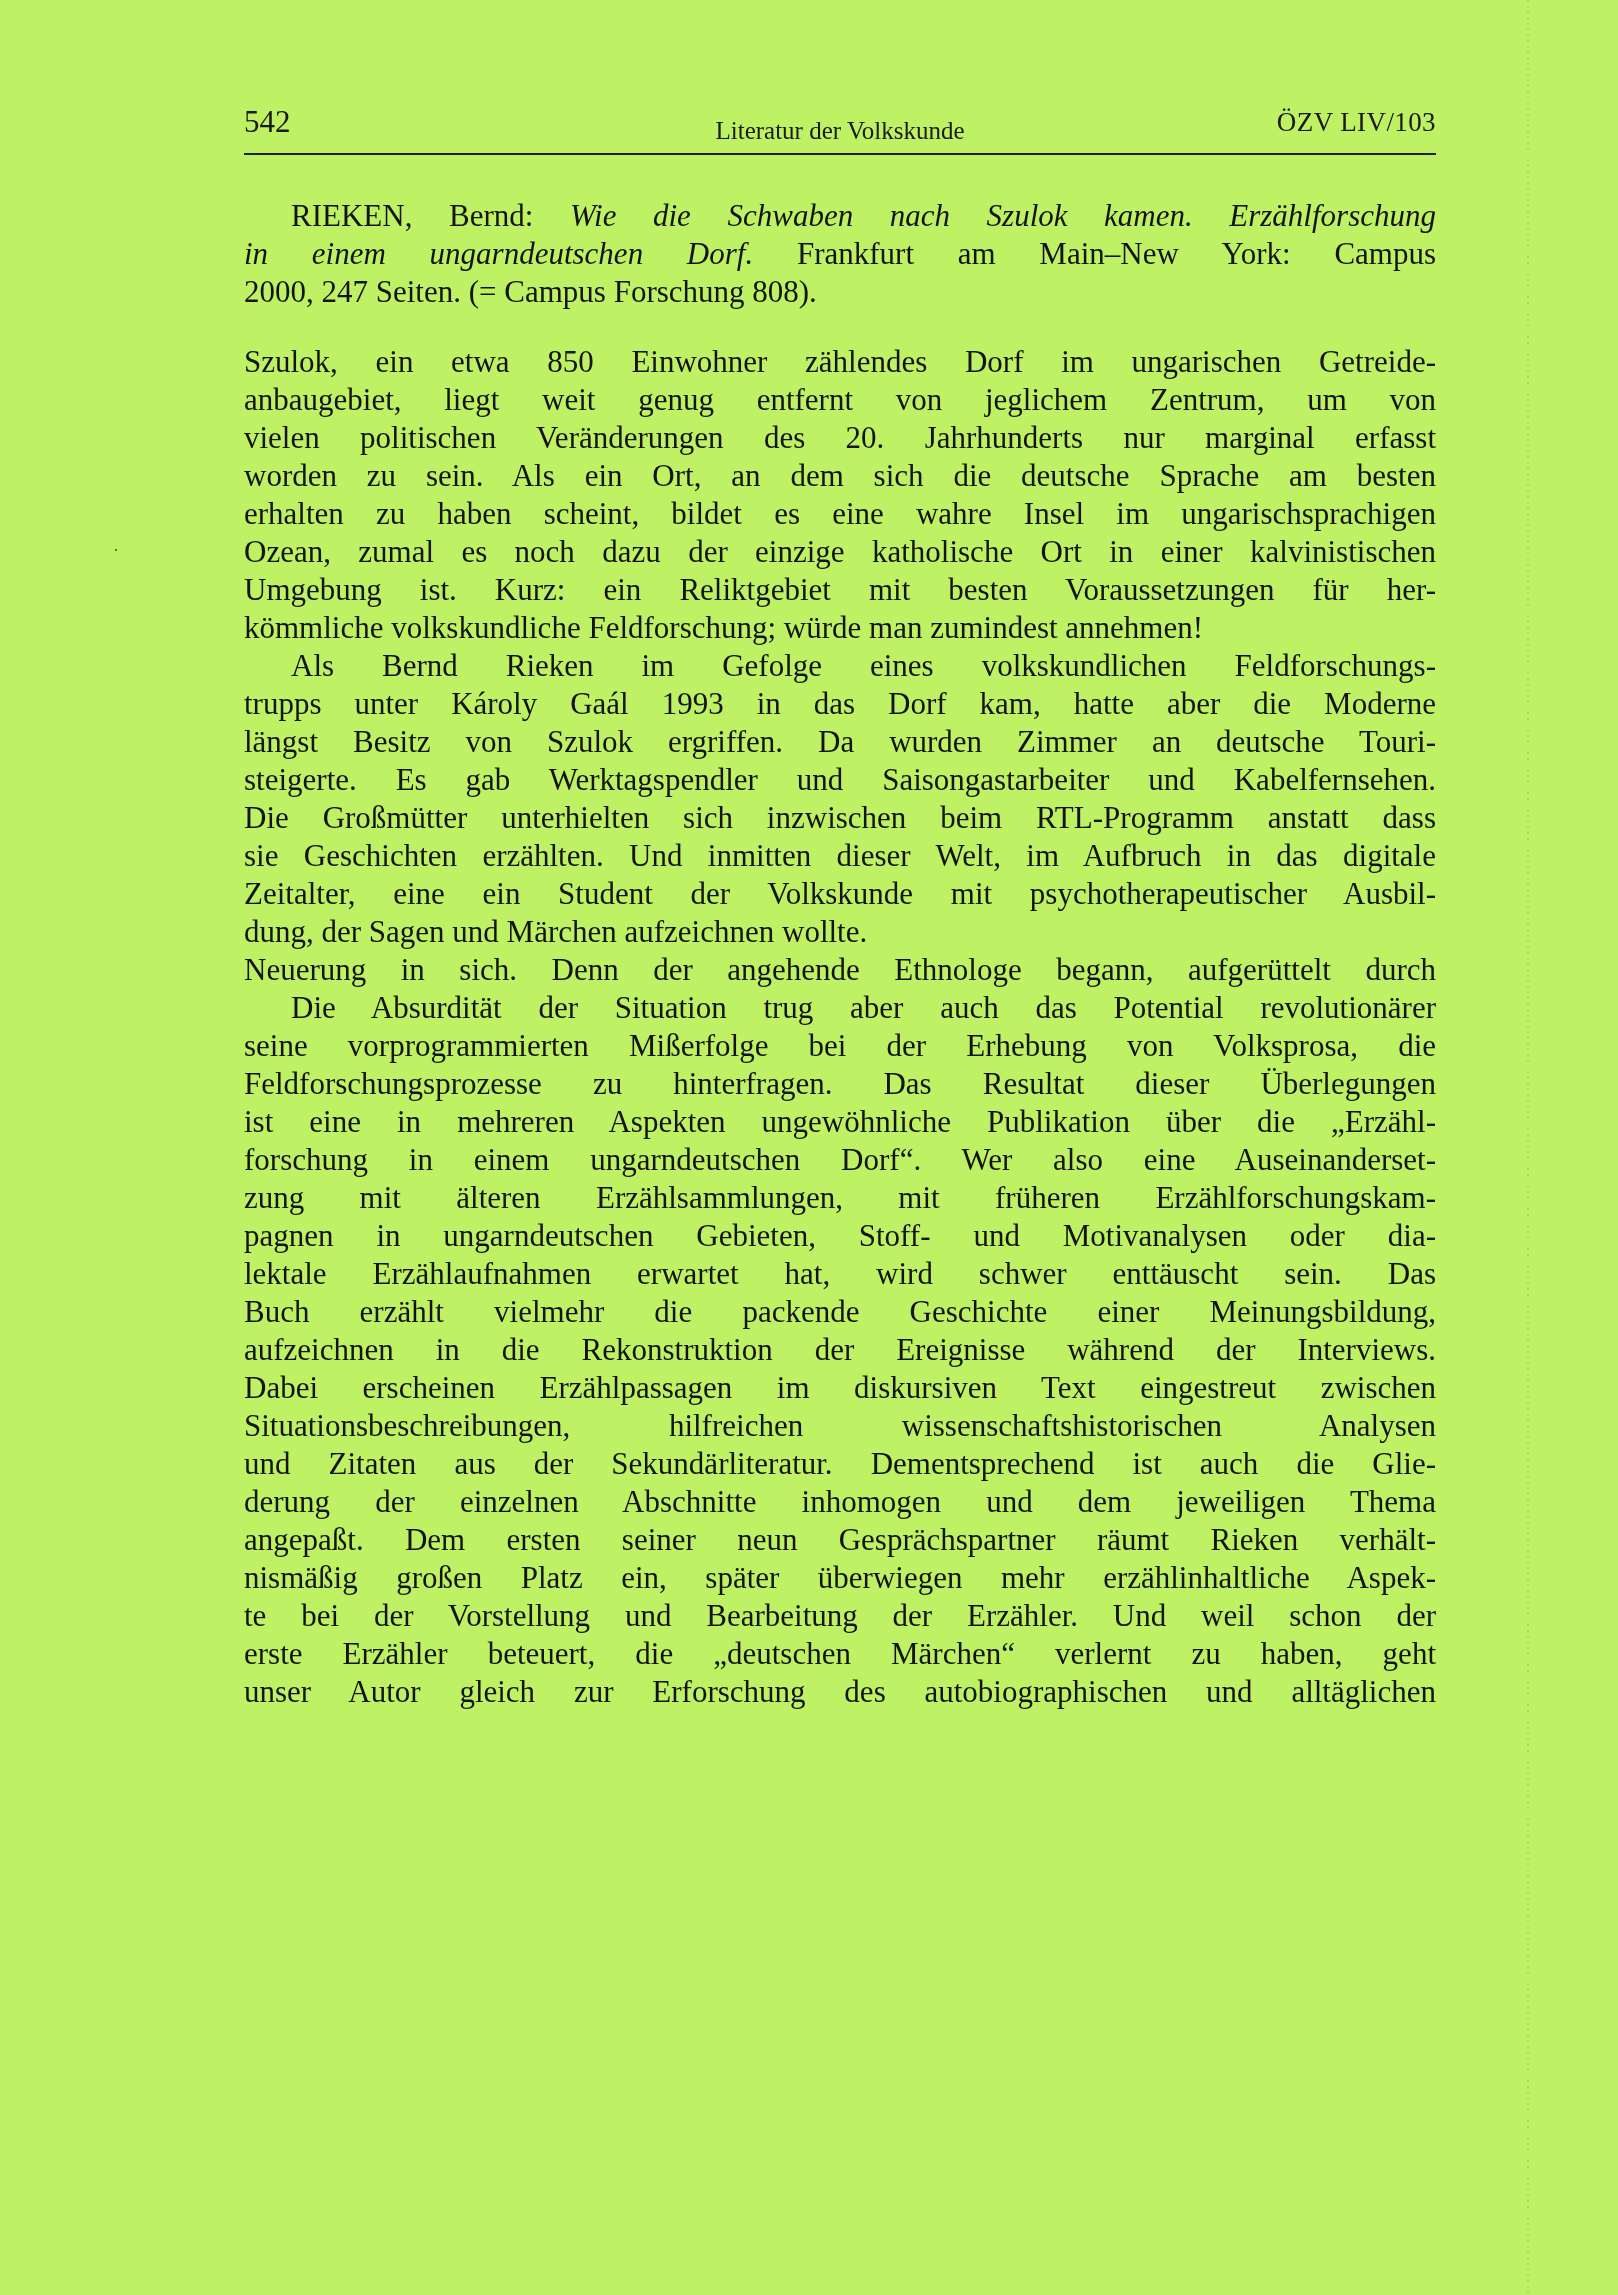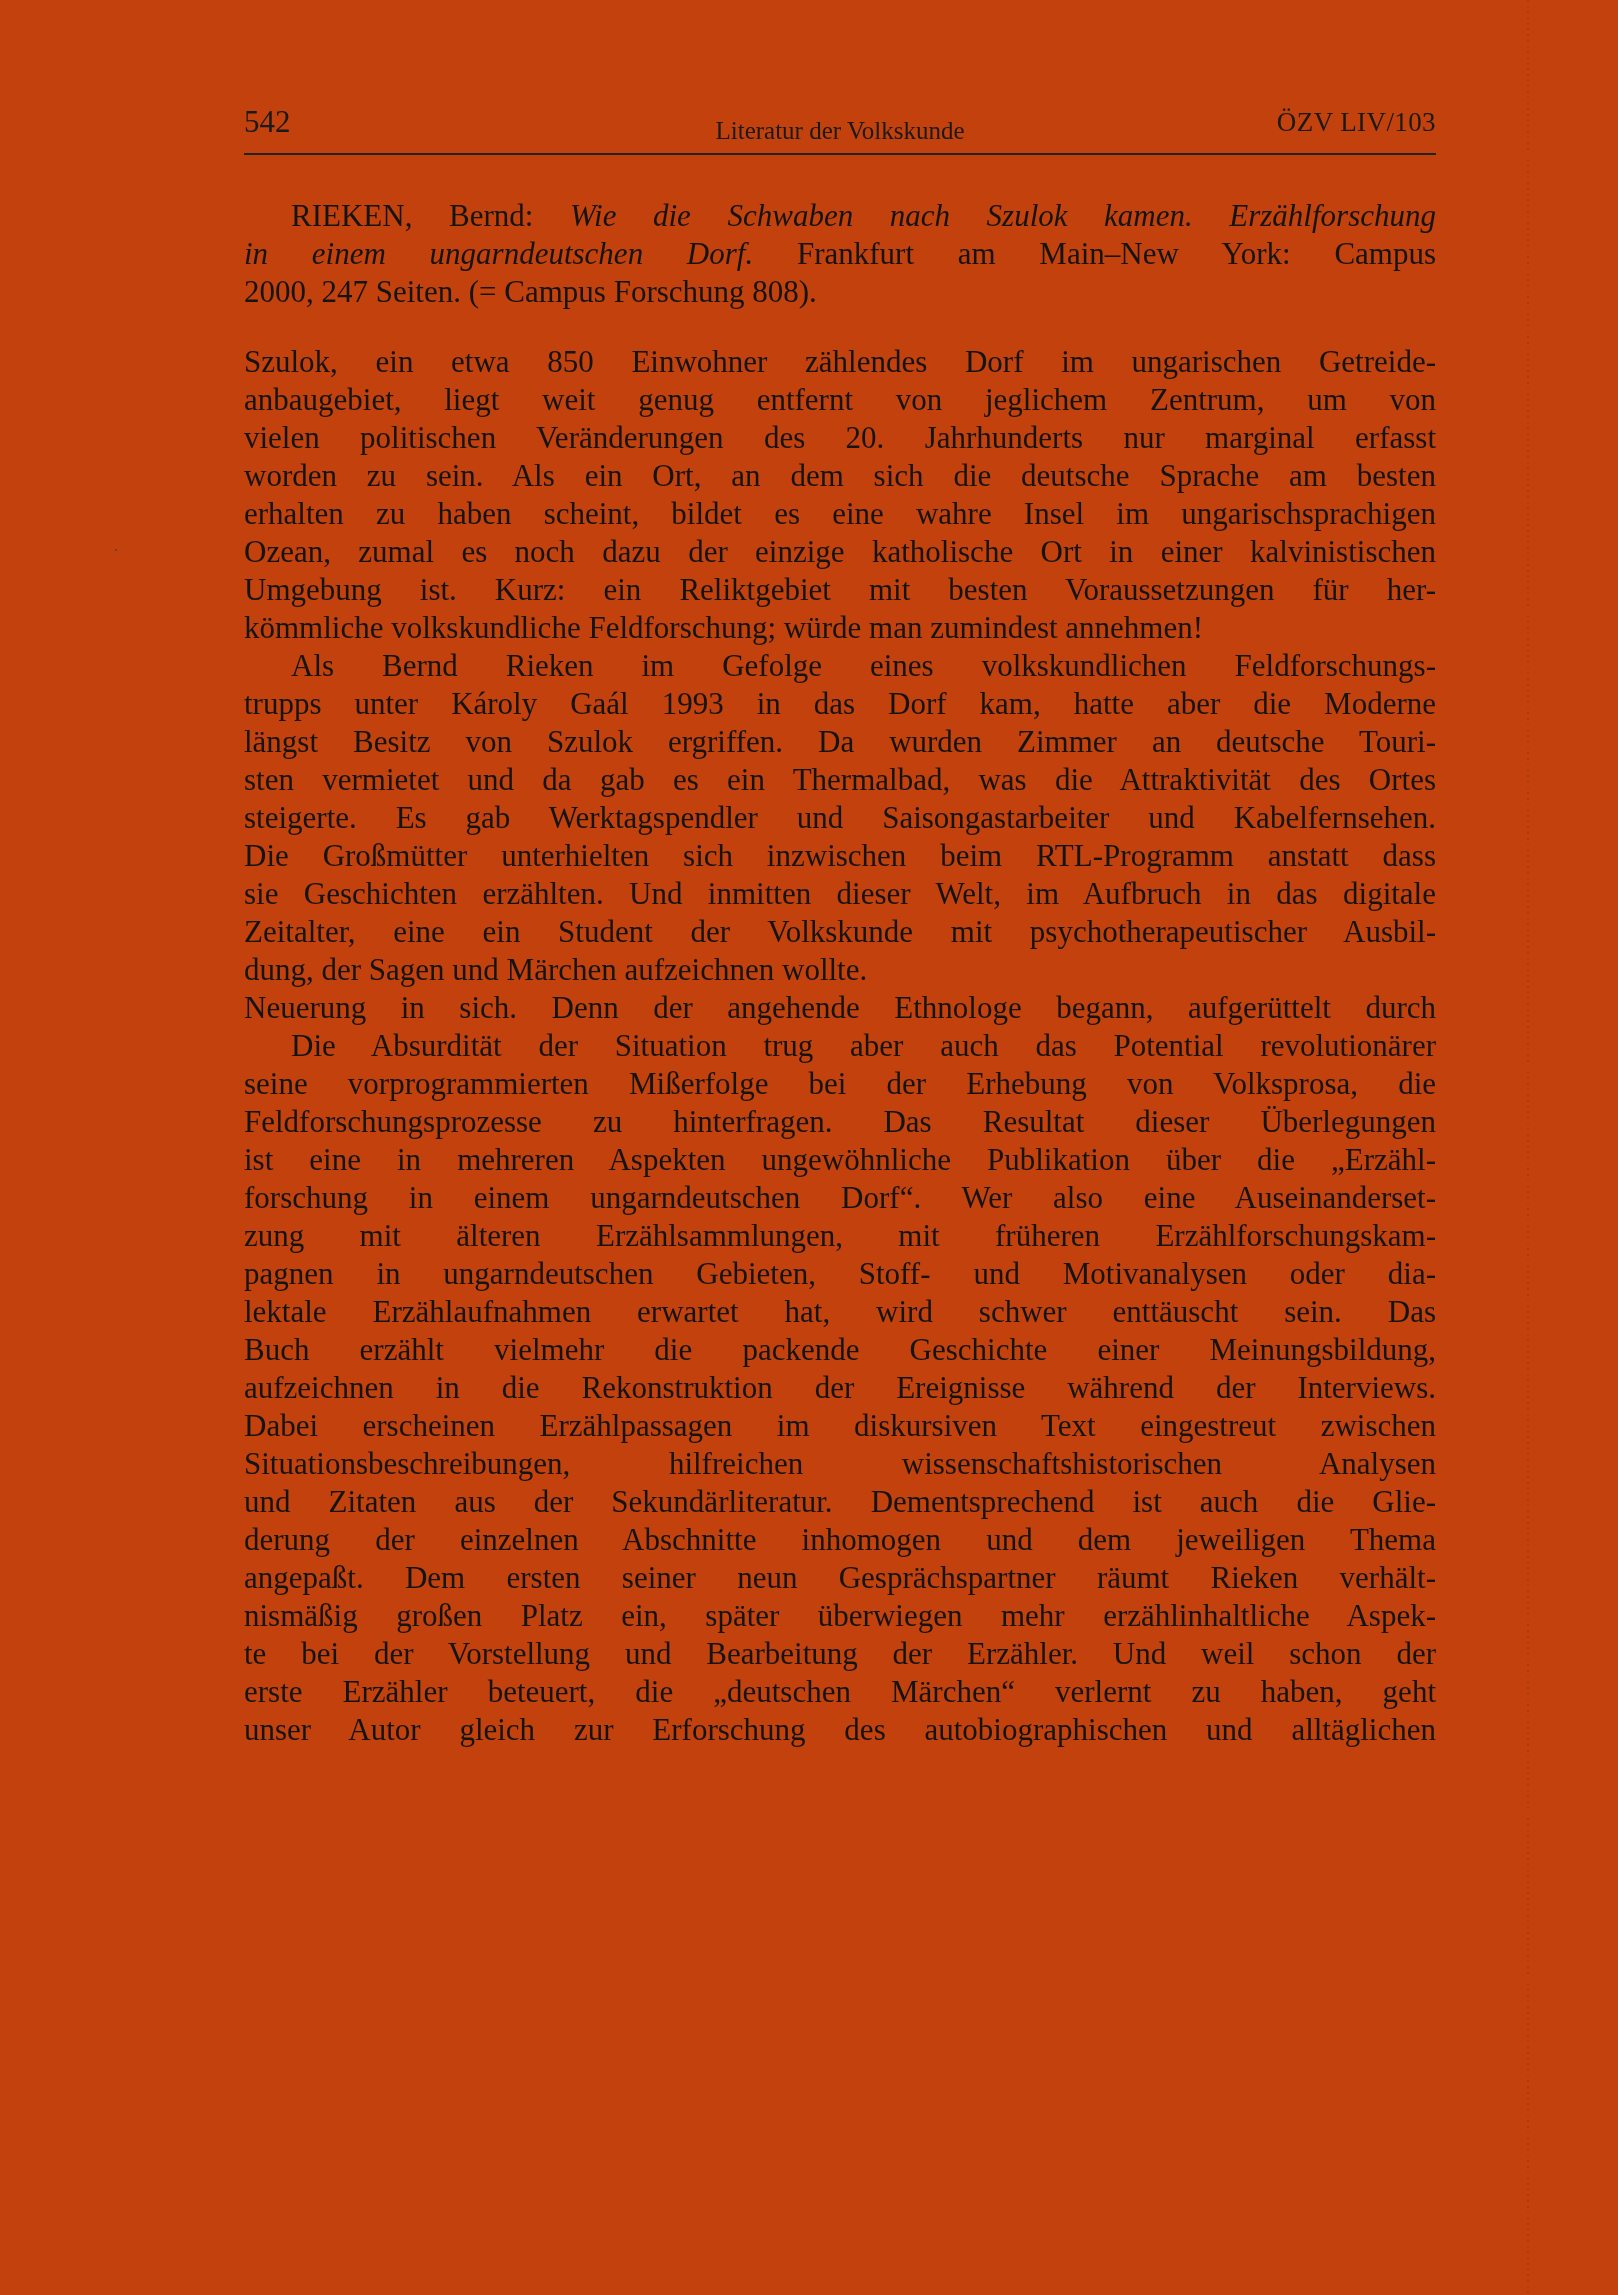--- a/index.html
+++ b/index.html
@@ -1,18 +1,18 @@
 <!DOCTYPE html>
 <html style="font-size:13px"><head>
 <meta charset="utf-8">
 <style>
   html, body { margin: 0; padding: 0; background: #ffffff; }
   body { width: 1618px; height: 2295px; position: relative; overflow: hidden; }
   .page {
-    position: absolute; left: 0; top: 0; width: 1618px; height: 2295px; background: #c2410c;
+    position: absolute; left: 0; top: 0; width: 1618px; height: 2295px; background: #bef264;
   }
   .header {
     position: absolute; left: 244px; top: 104px; width: 1192px; height: 40px;
     font-family: "Liberation Serif", "DejaVu Serif", serif; color: #1a1a1a;
   }
   .header .pnum { position: absolute; left: 0; top: 0; font-size: 31px; }
   .header .running { position: absolute; left: 0; width: 100%; text-align: center; top: 4.9px; font-size: 25px; margin-top: 8px; }
   .header .journal { position: absolute; right: 0; top: 3.2px; font-size: 27px; letter-spacing: 0.4px; }
   .rule {
     position: absolute; left: 244px; top: 153px; width: 1192px; height: 2.4px; background: #222;
@@ -60,21 +60,20 @@
           <span class="line">worden zu sein. Als ein Ort, an dem sich die deutsche Sprache am besten</span>
           <span class="line">erhalten zu haben scheint, bildet es eine wahre Insel im ungarischsprachigen</span>
           <span class="line">Ozean, zumal es noch dazu der einzige katholische Ort in einer kalvinistischen</span>
           <span class="line">Umgebung ist. Kurz: ein Reliktgebiet mit besten Voraussetzungen für her-</span>
           <span class="line last">kömmliche volkskundliche Feldforschung; würde man zumindest annehmen!</span>
         </div>
         <div>
           <span class="line indent">Als Bernd Rieken im Gefolge eines volkskundlichen Feldforschungs-</span>
           <span class="line">trupps unter Károly Gaál 1993 in das Dorf kam, hatte aber die Moderne</span>
           <span class="line">längst Besitz von Szulok ergriffen. Da wurden Zimmer an deutsche Touri-</span>
-          <span class="line">sten vermietet und da gab es ein Thermalbad, was die Attraktivität des Ortes</span>
           <span class="line">steigerte. Es gab Werktagspendler und Saisongastarbeiter und Kabelfernsehen.</span>
           <span class="line">Die Großmütter unterhielten sich inzwischen beim RTL-Programm anstatt dass</span>
           <span class="line">sie Geschichten erzählten. Und inmitten dieser Welt, im Aufbruch in das digitale</span>
           <span class="line">Zeitalter, eine ein Student der Volkskunde mit psychotherapeutischer Ausbil-</span>
           <span class="line last">dung, der Sagen und Märchen aufzeichnen wollte.</span>
         </div>
         <div>
           <span class="line">Neuerung in sich. Denn der angehende Ethnologe begann, aufgerüttelt durch</span>
           <span class="line indent">Die Absurdität der Situation trug aber auch das Potential revolutionärer</span>
           <span class="line">seine vorprogrammierten Mißerfolge bei der Erhebung von Volksprosa, die</span>

